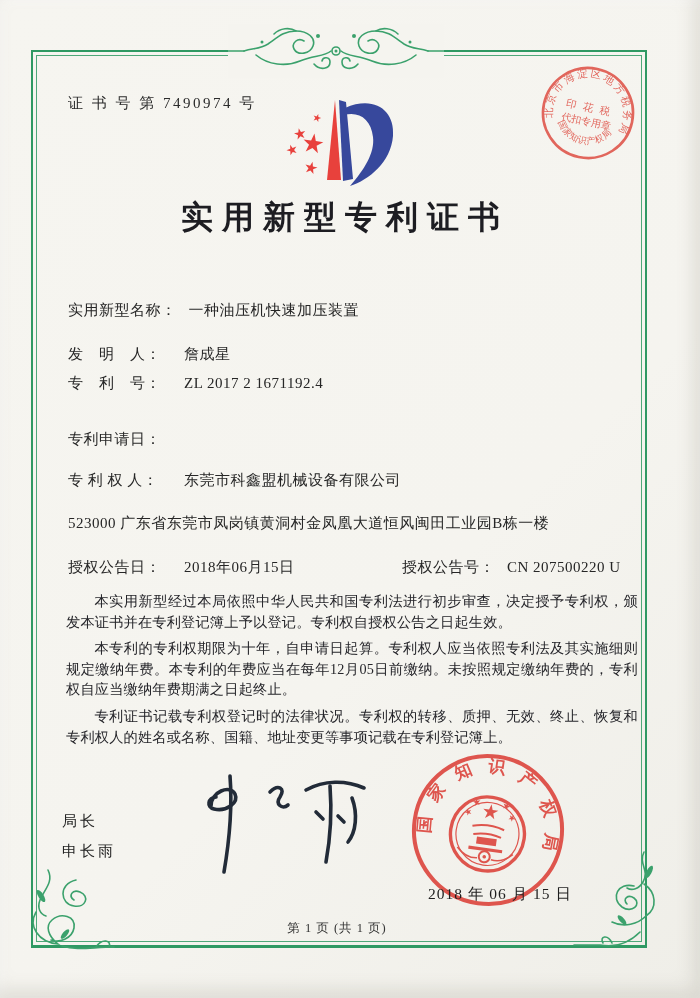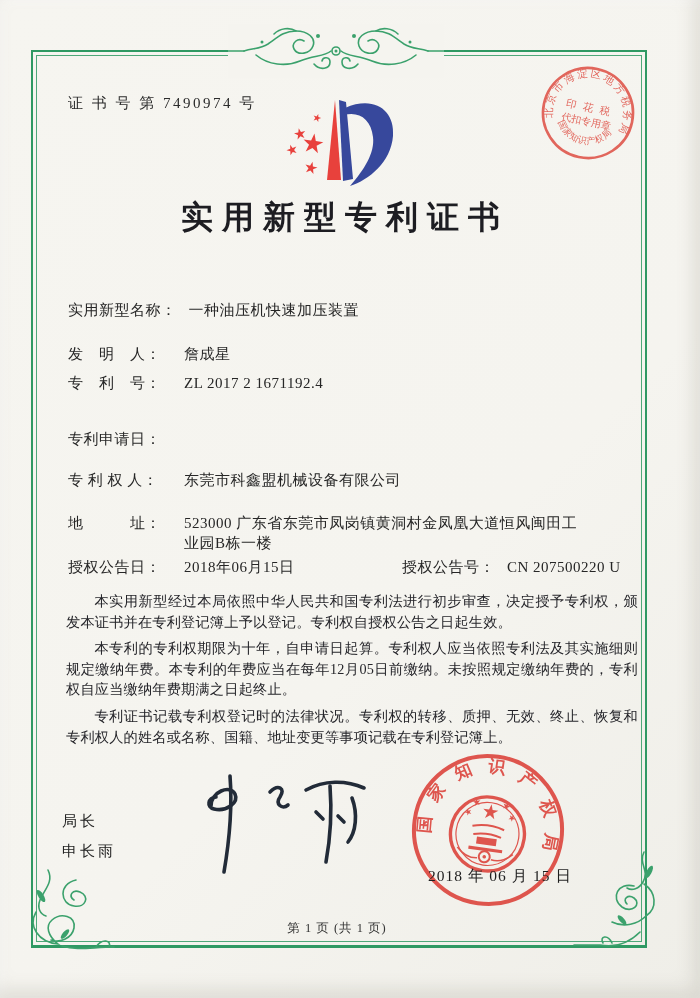--- a/index.html
+++ b/index.html
@@ -24,21 +24,21 @@
   .frow{position:absolute; left:0; width:522px; display:flex; line-height:20px;gap:12px;}
   .frow .lab{flex:0 0 104px; white-space:pre; letter-spacing:.5px;}
   .frow .val{flex:1 1 auto; letter-spacing:.5px;}
   .frow.half{width:300px;}
   .paras{left:60px; top:585px; width:584px; font-size:14.2px; line-height:20.6px;
     text-align:justify; color:#25252a;}
   .paras p{margin:6px; text-indent:2em; letter-spacing:.2px;}
   .signer{left:62px; top:806px; font-size:15px; letter-spacing:3px; color:#222; line-height:30px;}
   .footer{left:31px; top:920px; width:612px; text-align:center; font-size:12.5px;
     letter-spacing:1px; color:#333;}
-  .stamp-date{left:428px; top:866px; font-size:15.5px; letter-spacing:1px; color:#1e1e1e; z-index:5;}
+  .stamp-date{left:428px; top:884px; font-size:15.5px; letter-spacing:1px; color:#1e1e1e; z-index:5;}
   svg{display:block;}
   .green-stroke{stroke:#3ba16c; fill:none; stroke-width:1.6; stroke-linecap:round;}
   .green-fill{fill:#3ba16c;}
 </style>
 </head>
 <body>
 
 <div class="page">
 
   <div class="frame-outer">
@@ -139,21 +139,20 @@
       <span class="val">ZL 2017 2 1671192.4</span>
     </div>
     <div class="frow" style="top:137px">
       <span class="lab">专利申请日：</span>
     </div>
     <div class="frow" style="top:178px">
       <span class="lab">专 利 权 人：</span>
       <span class="val">东莞市科鑫盟机械设备有限公司</span>
     </div>
     <div class="frow" style="top:221px">
-      <span class="lab">地　　　址：</span>
       <span class="val">523000 广东省东莞市凤岗镇黄洞村金凤凰大道恒风闽田工业园B栋一楼</span>
     </div>
     <div class="frow half" style="top:265px">
       <span class="lab">授权公告日：</span>
       <span class="val">2018年06月15日</span>
     </div>
     <div class="frow half" style="top:265px; left:334px">
       <span class="lab" style="flex-basis:92px">授权公告号：</span>
       <span class="val">CN 207500220 U</span>
     </div>

